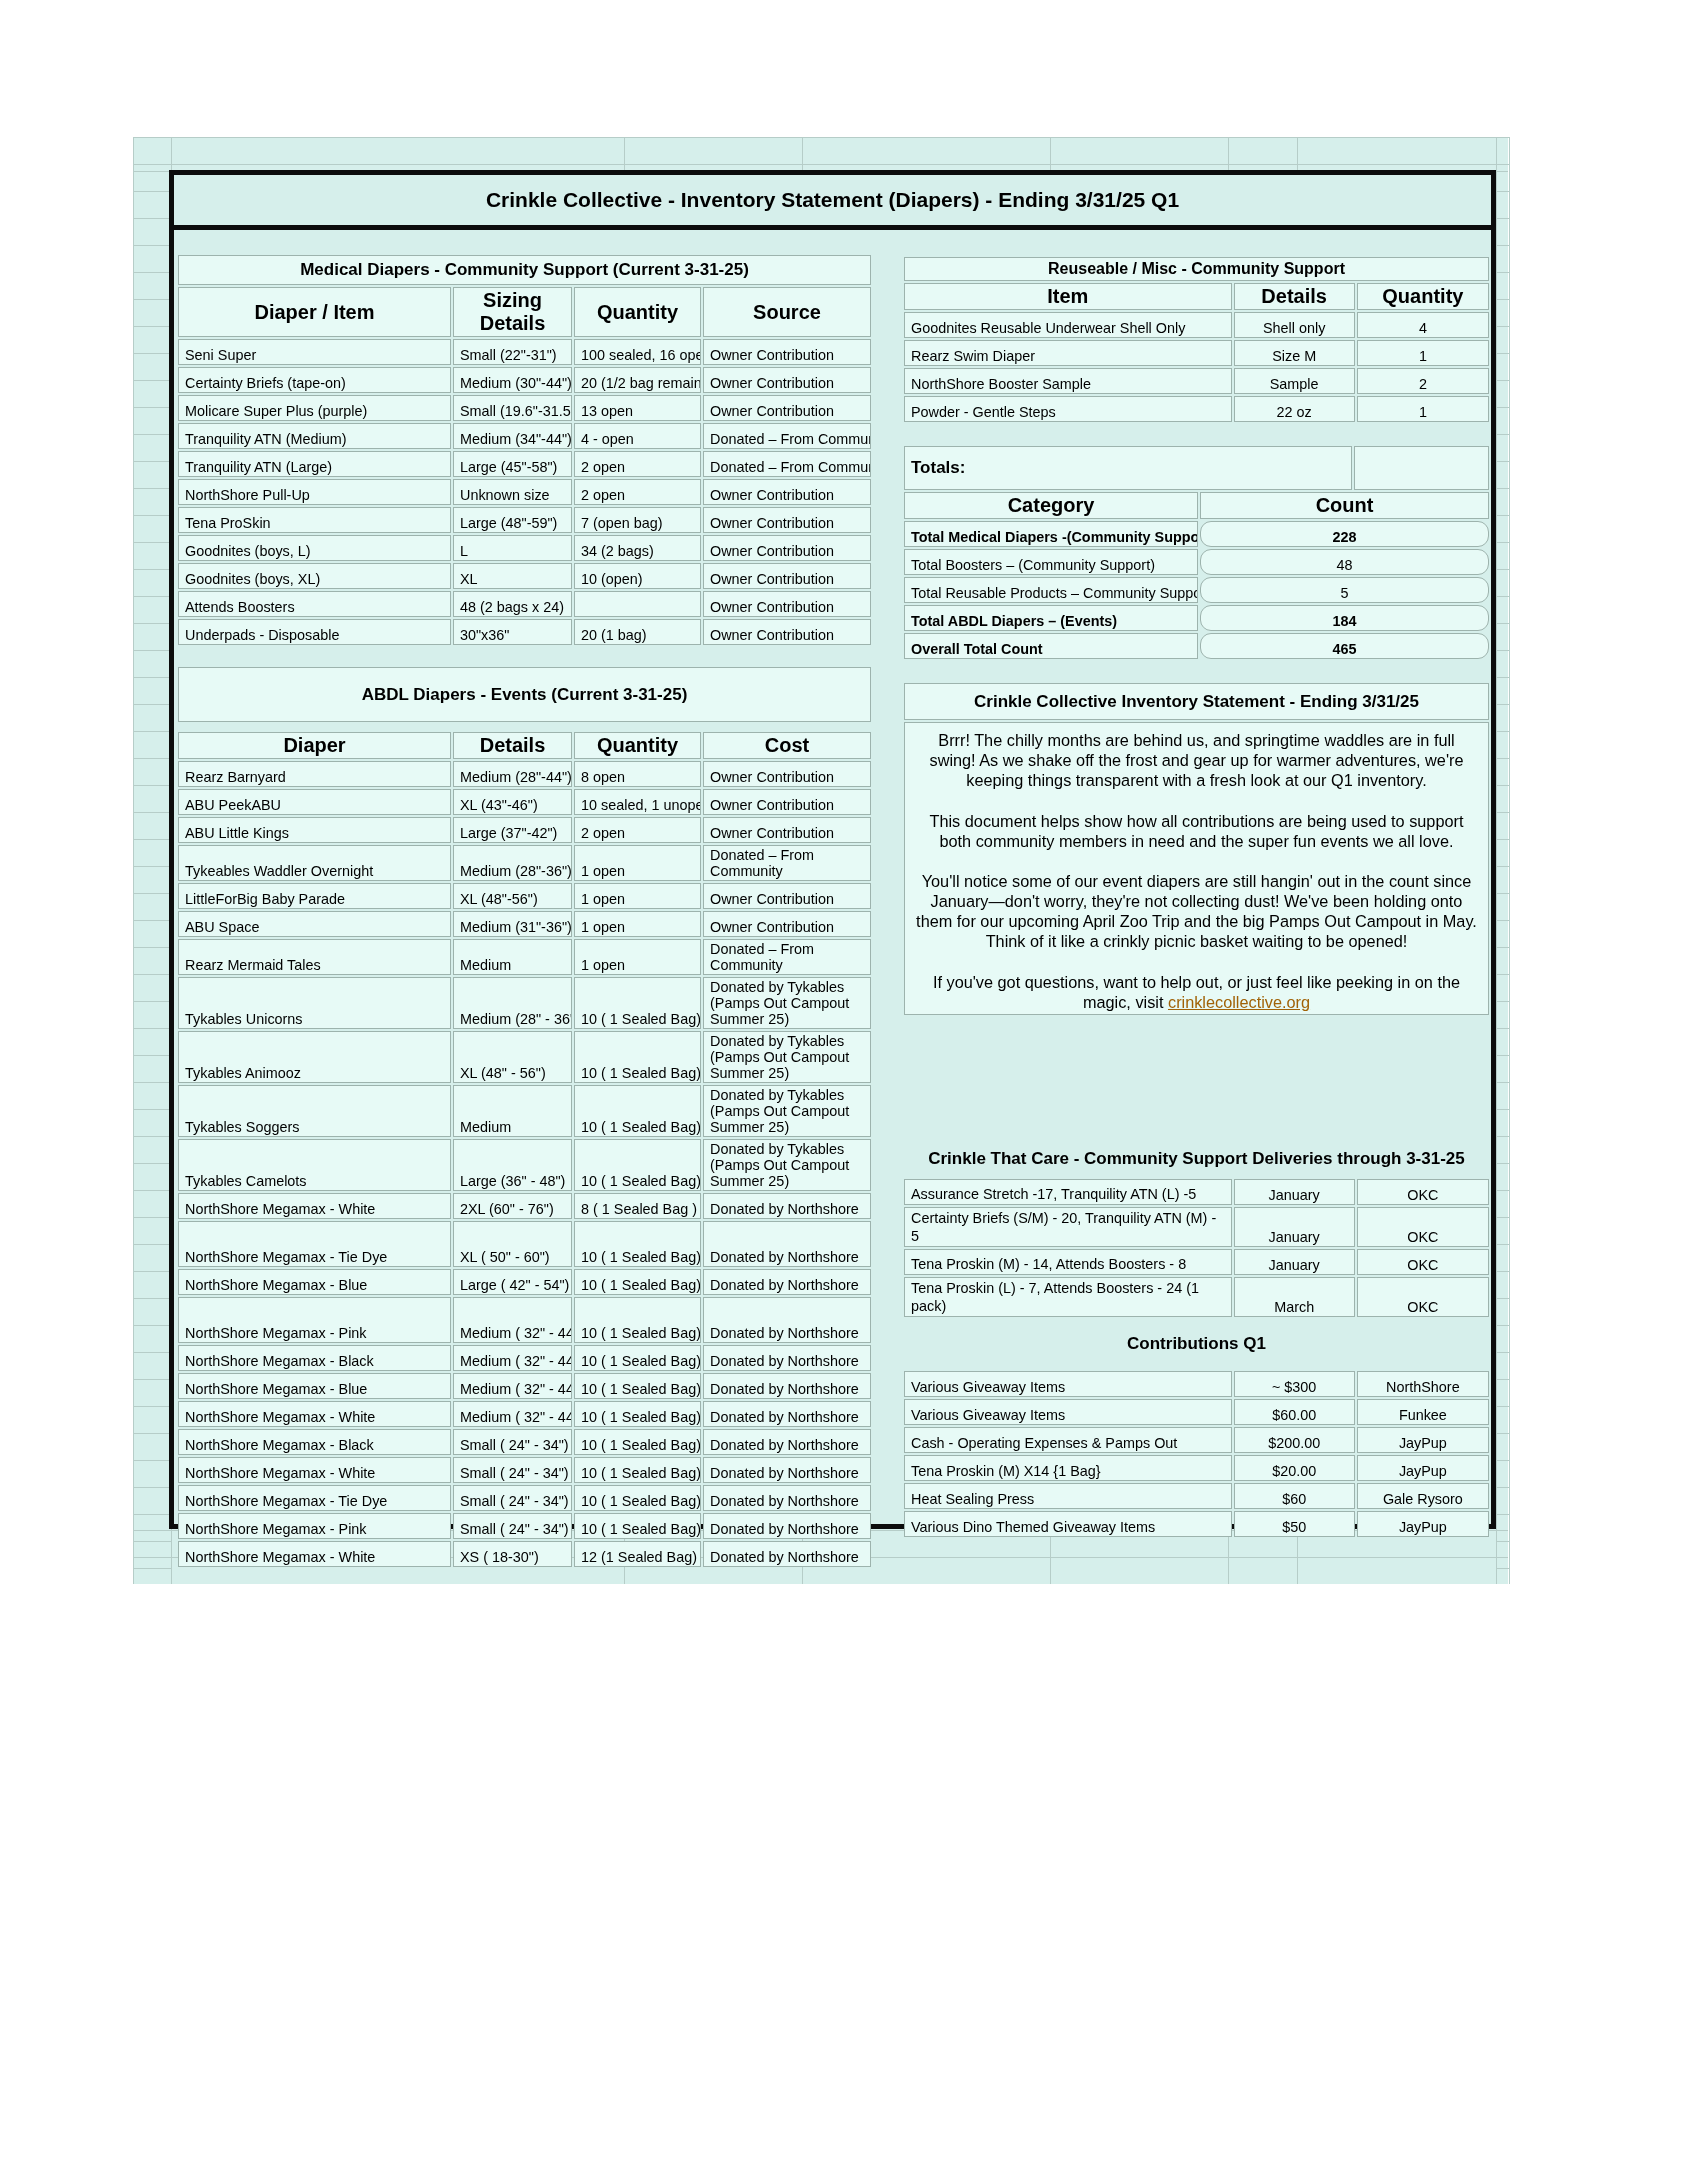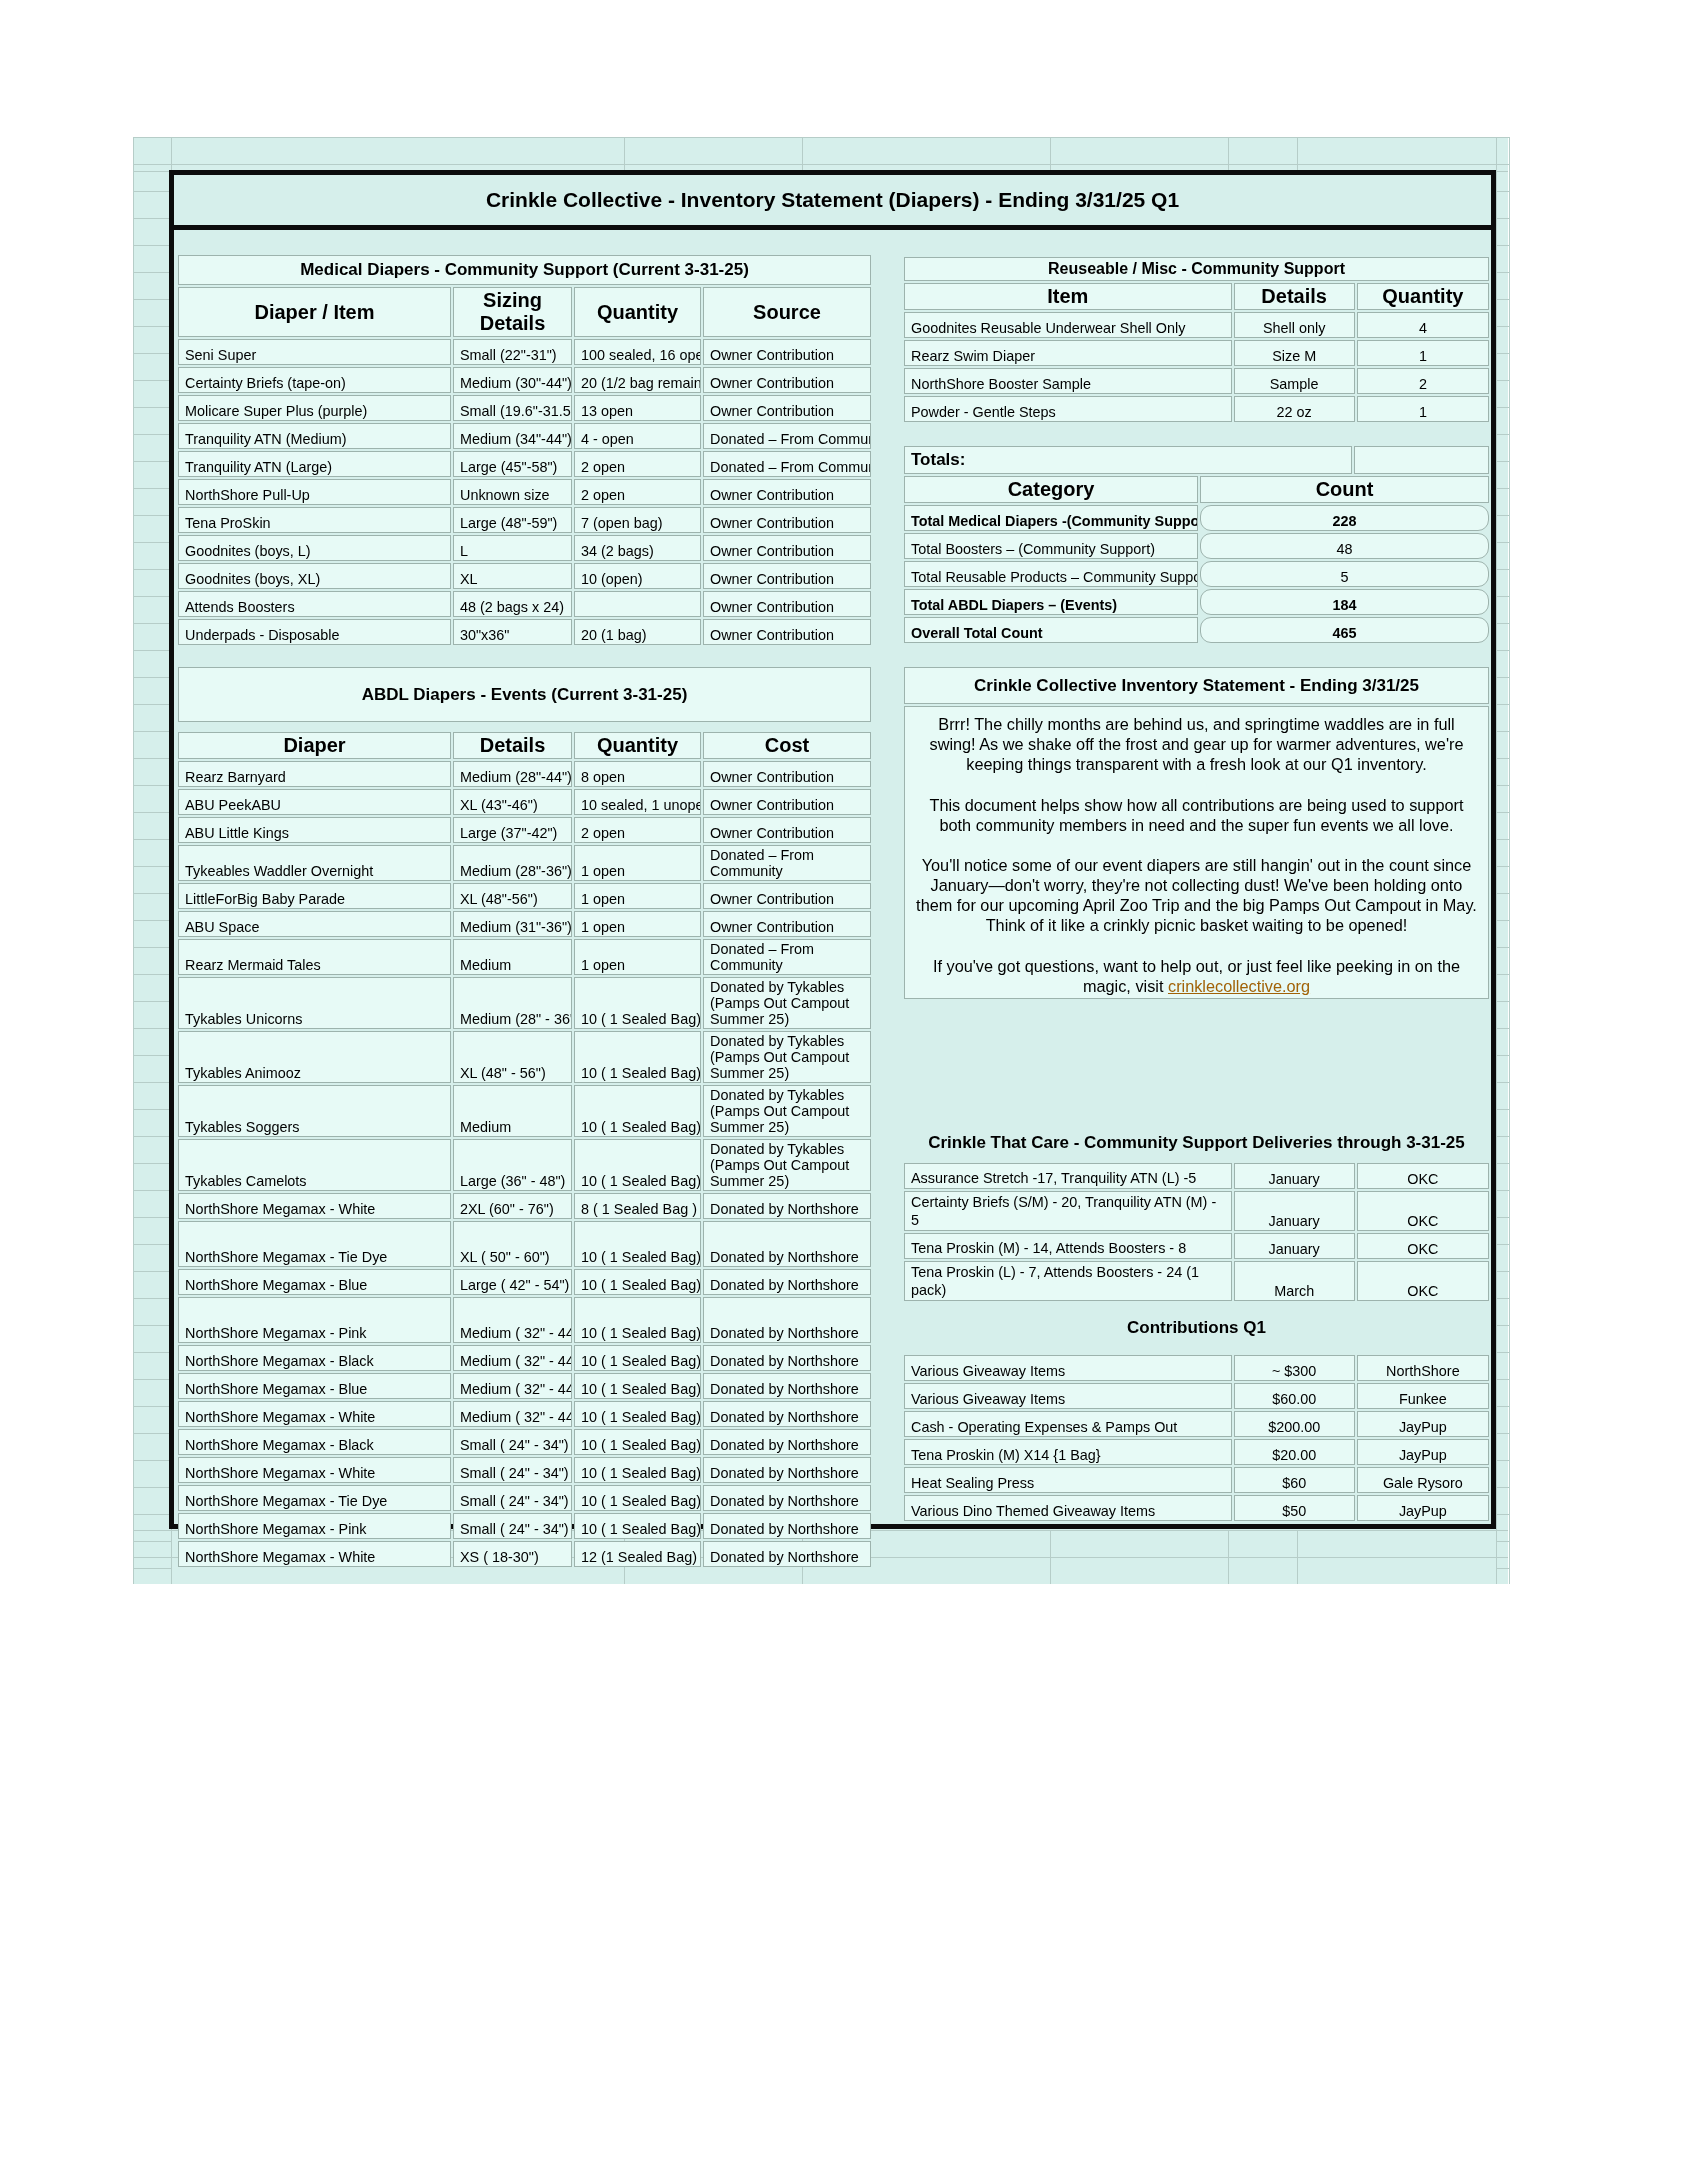--- a/index.html
+++ b/index.html
@@ -37,21 +37,21 @@
   .t-left td{white-space:nowrap;}
   .t-abdl td:last-child{white-space:normal;}
   
   .t-r3 col.c1{width:327px}.t-r3 col.c2{width:121px}.t-r3 col.c3{width:132px}
   .t-r3 td{text-align:center;}
   .t-r3 td:first-child{text-align:left;}
   .t-totals col.c1{width:290px}.t-totals col.c2{width:285px}
   .t-totals td{white-space:nowrap;}
   .t-totals td:last-child{text-align:center;border-radius:11px;}
   .totals-head{display:flex;gap:2px;margin:0 2px 0 2px;}
-  .totals-head .cell{background:#e7faf6;border:1px solid #9db3ad;box-sizing:border-box;height:28px;
+  .totals-head .cell{background:#e7faf6;border:1px solid #9db3ad;box-sizing:border-box;height:44px;
     display:flex;align-items:center;}
   .totals-head .label{flex:0 0 448px;font-weight:bold;font-size:17px;padding-left:6px;}
   .totals-head .empty{flex:1;}
   
   .stmt-head{height:37px;margin-top:22px;}
   .stmt-body{background:#e7faf6;border:1px solid #9db3ad;margin:2px 2px 0 2px;box-sizing:border-box;
     padding:8px 10px;text-align:center;font-size:16.3px;line-height:1.22;height:293px;}
   .stmt-body p{margin:0 0 21px 0;}
   .link{color:#a16207;text-decoration:underline;cursor:pointer;}
   

